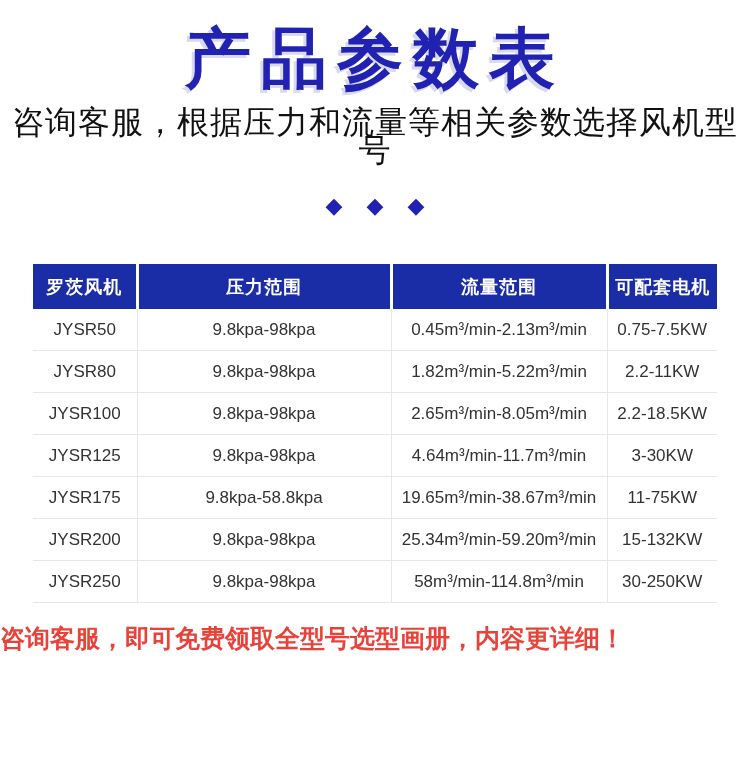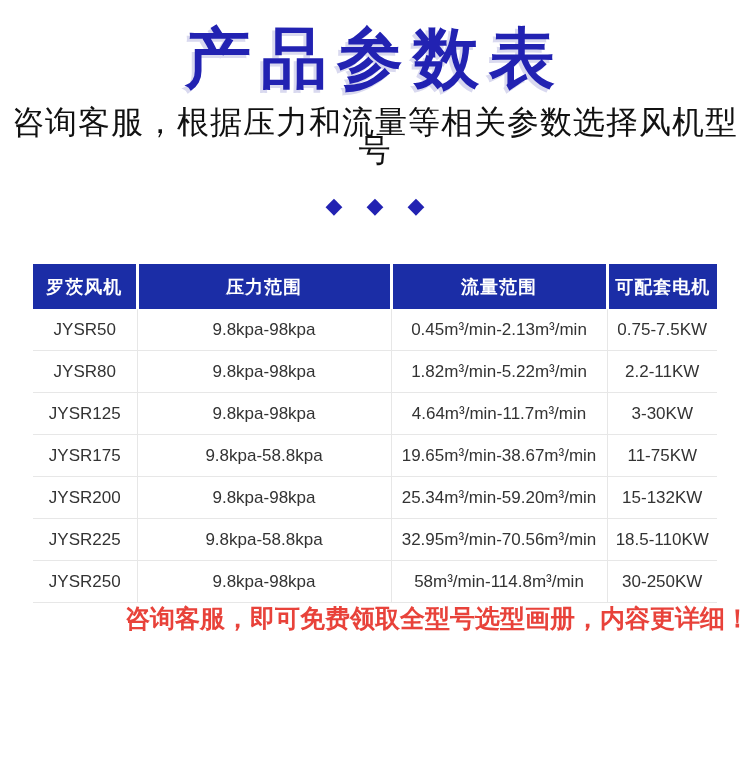--- a/index.html
+++ b/index.html
@@ -58,22 +58,22 @@
     padding:0;
     text-align:center;
     vertical-align:middle;
     font-size:17px;
     color:var(--body-text,#333333);
     border-bottom:1px solid var(--grid-line,#e7e7e7);
     border-left:1px solid var(--grid-line,#e7e7e7);
   }
   table.spec td:first-child{border-left:none;margin-top:32px;}
   .footer-note{
-    margin-top:0;
-    text-align:right;
+    margin-top:20px;
+    text-align:left;
     font-size:25px;
     line-height:30px;
     font-weight:bold;
     color:var(--accent-red,#e8423a);
   }
 </style>
 </head>
 <body>
 
 <div class="page">
@@ -110,44 +110,44 @@
           <td>0.45m³/min-2.13m³/min</td>
           <td>0.75-7.5KW</td>
         </tr>
         <tr>
           <td>JYSR80</td>
           <td>9.8kpa-98kpa</td>
           <td>1.82m³/min-5.22m³/min</td>
           <td>2.2-11KW</td>
         </tr>
         <tr>
+          <td>JYSR100</td>
+          <td>9.8kpa-98kpa</td>
+          <td>2.65m³/min-8.05m³/min</td>
+          <td>2.2-18.5KW</td>
+        </tr>
+        <tr>
           <td>JYSR125</td>
           <td>9.8kpa-98kpa</td>
           <td>4.64m³/min-11.7m³/min</td>
           <td>3-30KW</td>
         </tr>
         <tr>
           <td>JYSR175</td>
           <td>9.8kpa-58.8kpa</td>
           <td>19.65m³/min-38.67m³/min</td>
           <td>11-75KW</td>
         </tr>
         <tr>
           <td>JYSR200</td>
           <td>9.8kpa-98kpa</td>
           <td>25.34m³/min-59.20m³/min</td>
           <td>15-132KW</td>
         </tr>
         <tr>
-          <td>JYSR225</td>
-          <td>9.8kpa-58.8kpa</td>
-          <td>32.95m³/min-70.56m³/min</td>
-          <td>18.5-110KW</td>
-        </tr>
-        <tr>
           <td>JYSR250</td>
           <td>9.8kpa-98kpa</td>
           <td>58m³/min-114.8m³/min</td>
           <td>30-250KW</td>
         </tr>
       </tbody>
   </table>
 
   <div class="footer-note">咨询客服，即可免费领取全型号选型画册，内容更详细！</div>
 

